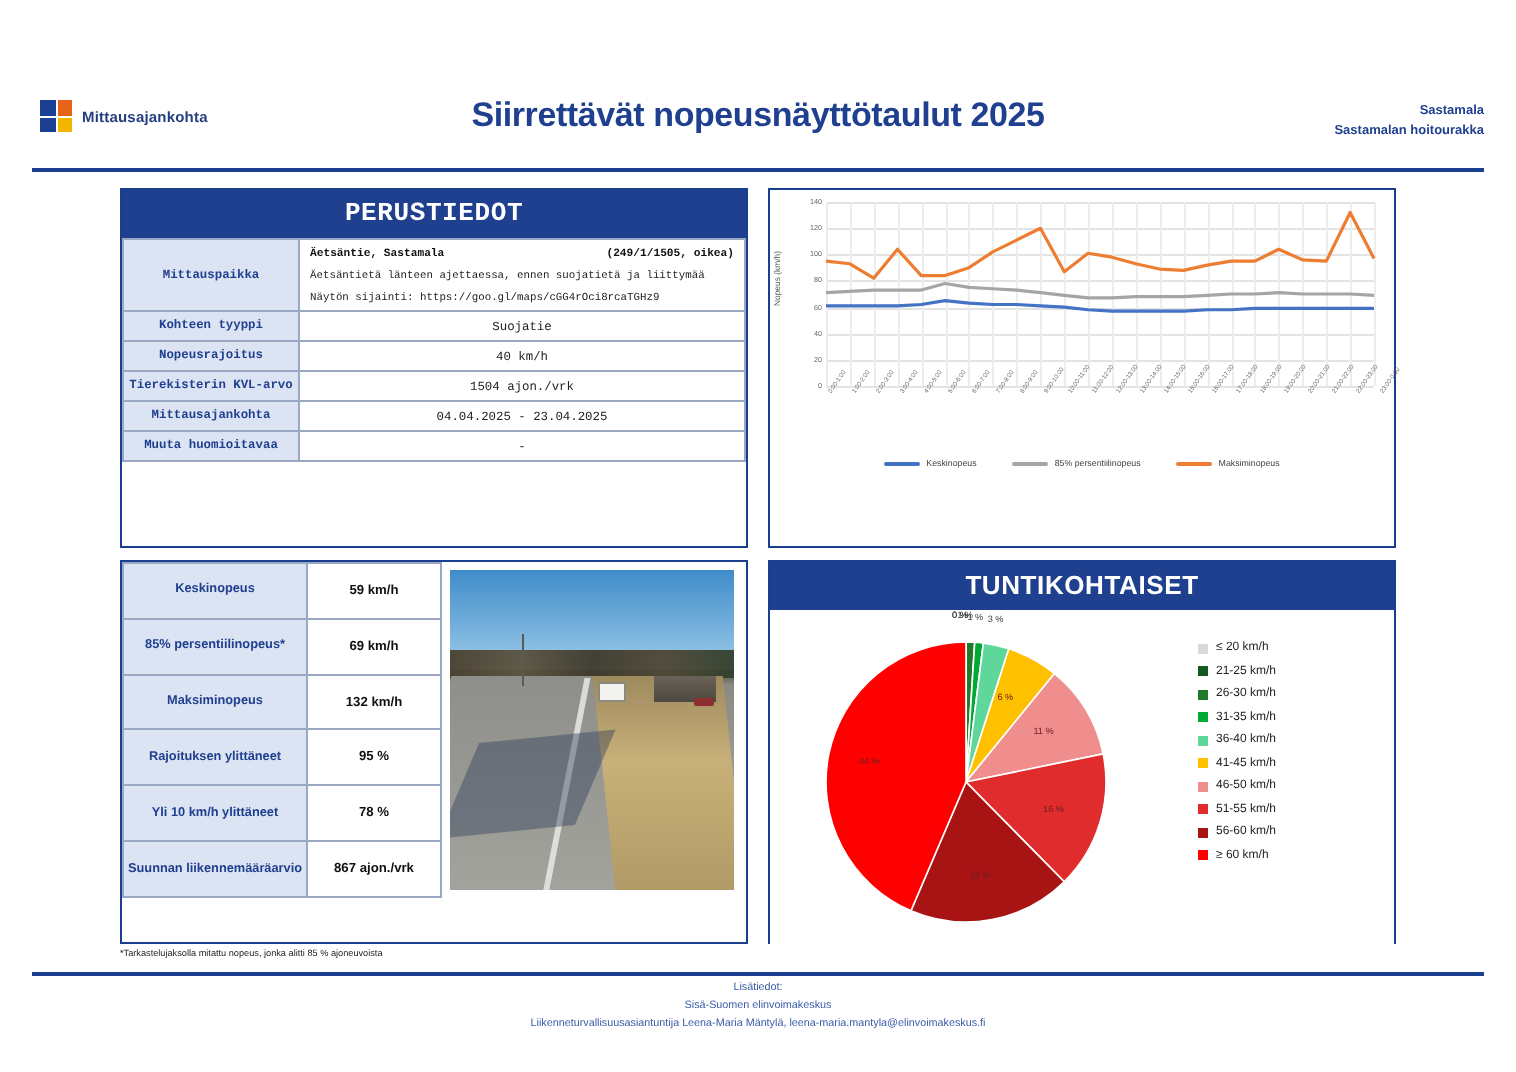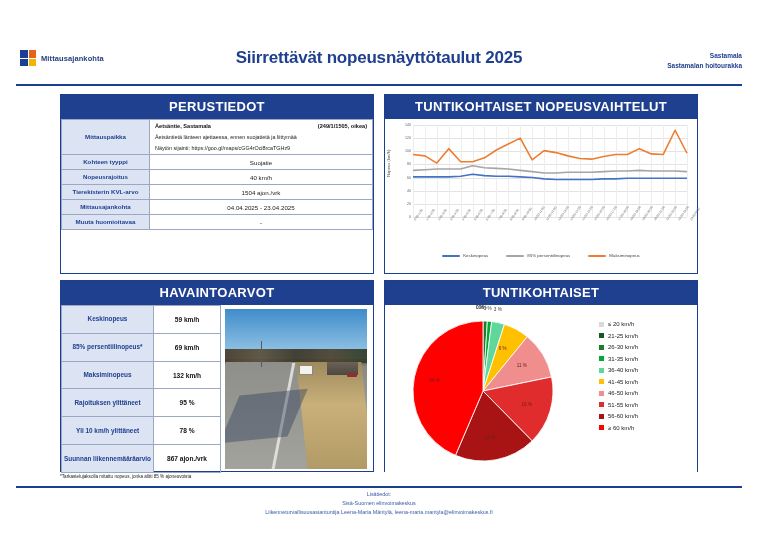--- a/index.html
+++ b/index.html
@@ -30,21 +30,21 @@
   .header-right div { font-size: 6.5px; font-weight: bold; line-height: 10px; }
   .rule-top { position: absolute; left: 16px; top: 84px; width: 726px; height: 2px; background: #1b3f8f; }
 
   
   .panel { position: absolute; border: 1px solid #1b3f8f; background:#fff; }
   .panel-head {
     background: #1f3f8f; color:#fff; text-align:center; font-weight:bold;
     letter-spacing:.3px;
   }
 
-  #panel-perustiedot { left: 60px; top: 94px; width: 314px; height: 180px; }
+  #panel-perustiedot { left: 60px; top: 94px; width: 314px; height: 180px; font-family: Liberation Mono, monospace; }
   #panel-tunti       { left: 384px; top: 94px; width: 314px; height: 180px; }
   #panel-havainto    { left: 60px; top: 280px; width: 314px; height: 192px; }
   #panel-jakauma     { left: 384px; top: 280px; width: 314px; height: 192px; }
 
   .panel-head.big { font-size: 13px; padding: 4px 0 5px; }
 
   
   table.info { width: 100%; border-collapse: collapse; table-layout: fixed; }
   table.info td { border: 1px solid #9aa8c4; font-size: 6.2px; }
   td.lbl {
@@ -183,21 +183,20 @@
       </tr>
       <tr>
         <td class="lbl">Muuta huomioitavaa</td>
         <td class="val">-</td>
       </tr>
     </tbody>
       </table>
   </div>
 
   <div class="panel" id="panel-tunti">
-    <div class="panel-head big">TUNTIKOHTAISET NOPEUSVAIHTELUT</div>
     <div class="chart-area">
       <div class="lc-ylabel">Nopeus (km/h)</div>
       <div class="lc-plot" id="lc-plot">
         <div class="lc-grid" id="lc-grid">
             <div class="h" style="top: 100%;"></div>
             <div class="lc-ytick" style="top: 100%;">0</div>
             <div class="h" style="top: 85.7143%;"></div>
             <div class="lc-ytick" style="top: 85.7143%;">20</div>
             <div class="h" style="top: 71.4286%;"></div>
             <div class="lc-ytick" style="top: 71.4286%;">40</div>
@@ -279,21 +278,20 @@
           </div>
           <div class="lg-item">
             <span class="lg-line" style="background: rgb(237, 125, 49);"></span>
             <span>Maksiminopeus</span>
           </div>
         </div>
     </div>
   </div>
 
   <div class="panel" id="panel-havainto">
-    <div class="panel-head big">HAVAINTOARVOT</div>
     <div class="hav-body">
       <div class="hav-table-wrap">
         <table class="hav">
           <tbody>
               <tr>
             <td class="lbl">Keskinopeus</td>
             <td class="val">59 km/h</td>
           </tr>
           <tr>
             <td class="lbl">85% persentiilinopeus*</td>

